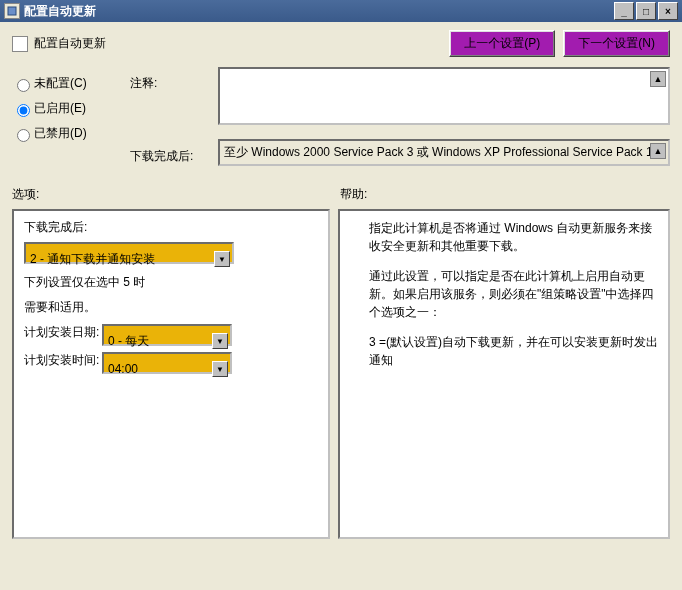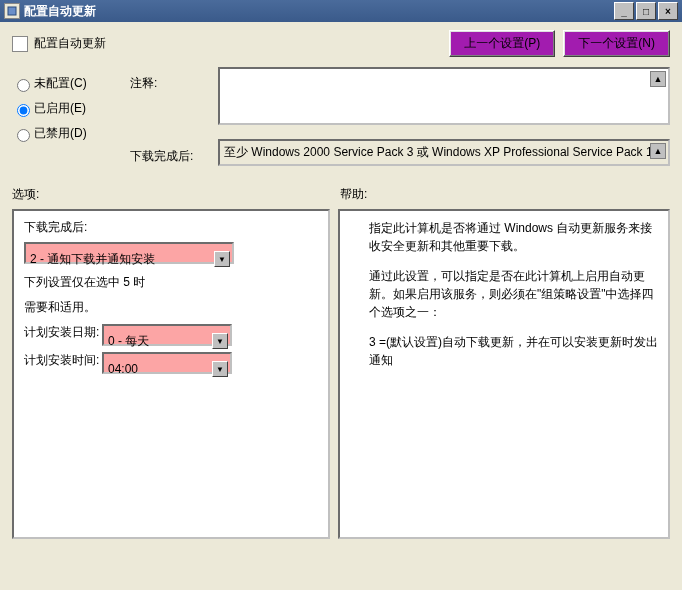--- a/index.html
+++ b/index.html
@@ -132,21 +132,21 @@
     padding: 8px 10px;
     height: 330px;
     overflow: hidden;
   }
   .left-panel { width: 318px; }
   .right-panel { flex: 1; line-height: 1.5; position: relative; padding-left: 29px; }
   .right-panel .inner { height: 100%; overflow: hidden; }
   .right-panel p { margin: 0 0 12px 0; }
   .combo {
     border: 2px inset #c0c0c0;
-    background: #fca5a5;
+    background: #eab308;
     height: 22px;
     display: flex;
     align-items: center;
     padding: 12px 2px 0 4px;
     font-size: 12px;
   }
   .combo .arrow {
     width: 16px; height: 16px;
     background: #C0C0C0;
     border: 1px solid #fff;

